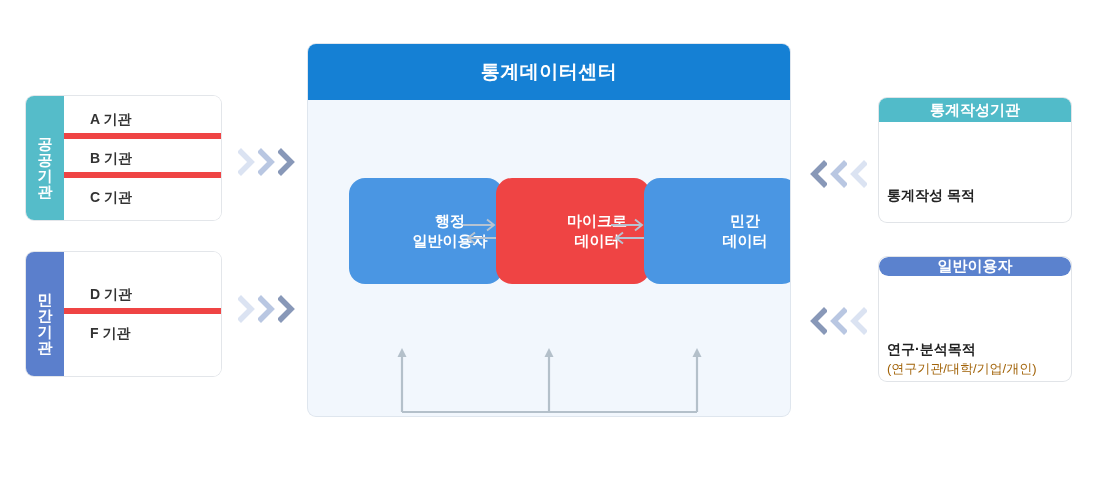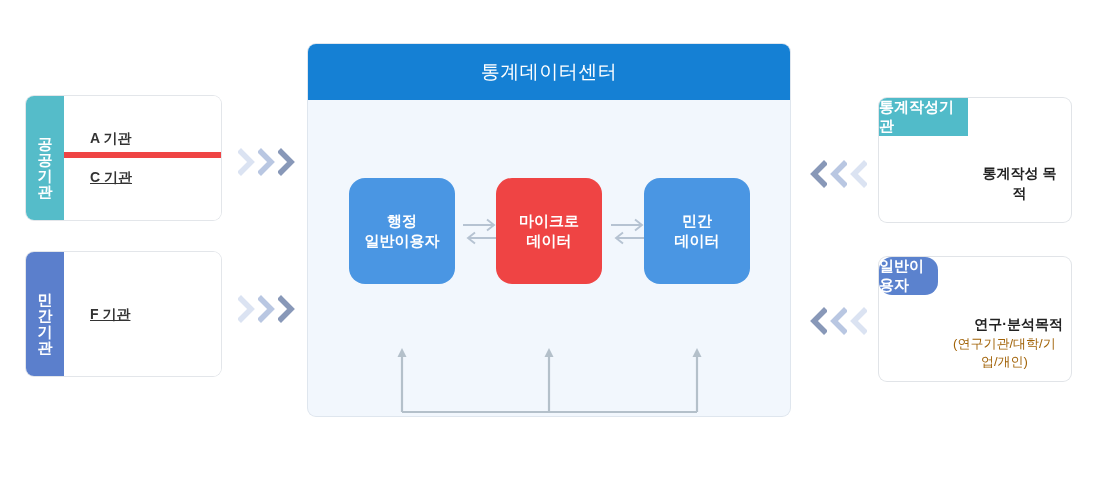--- a/index.html
+++ b/index.html
@@ -54,21 +54,21 @@
   .source-item {
     height: 39px;
     line-height: 39px;
     padding-left: 26px;
     font-size: 14px;
     color: #333333;
     font-weight: 600;
     border-bottom: 6px solid #ef4444;
     box-sizing: border-box;
   }
-  .source-item:last-child { border-bottom: none; text-decoration: underline; }
+  .source-item:last-child { border-bottom: none; }
 
   
   .chev-group {
     position: absolute;
     display: flex;
     align-items: center;
     gap: 1px;
   }
   .chev { display: block; }
 
@@ -82,21 +82,21 @@
     border-radius: 8px;
     background: #f2f7fd;
     box-shadow: 0 0 0 1px #dfe6ee;
     overflow: hidden;
   }
   #center-header {
     height: 56px;
     background: #1580d4;
     color: #ffffff;
     font-size: 19px;
-    font-weight: normal;
+    font-weight: bold;
     display: flex;
     align-items: center;
     justify-content: center;
     letter-spacing: 0.5px;
   }
   #center-body {
     position: relative;
     height: 316px;
   }
 
@@ -107,56 +107,57 @@
     border-radius: 16px;
     display: flex;
     flex-direction: column;
     align-items: center;
     justify-content: center;
     color: #ffffff;
     font-weight: bold;
     font-size: 15px;
     line-height: 1.35;
     text-align: center;
+    padding-left: 48px;
   }
   .data-box.blue { background: #4a96e3; }
   .data-box.teal { background: #ef4444; }
 
   .bidir {
     position: absolute;
     width: 40px;
     height: 34px;
   }
 
   
   .consumer-card {
     position: absolute;
     border-radius: 8px;
     background: #ffffff;
     box-shadow: 0 0 0 1px #e1e4e8;
     overflow: hidden;
     display: flex;
-    flex-direction: row;
+    flex-direction: column;
   }
   .consumer-head {
     height: 38px;
     display: flex;
     align-items: center;
     justify-content: center;
     color: #ffffff;
     font-size: 15px;
     font-weight: bold;
   }
   .consumer-head.teal { background: #51bbc9; }
   .consumer-head.indigo { background: #5b82ce; border-radius: 13px; }
   .consumer-body {
     flex: 1 1 auto;
     display: flex;
     flex-direction: column;
-    align-items: flex-end;
+    align-items: flex-start;
     justify-content: center;
     text-align: center;
     color: #222222;
     padding: 16px 8px;
     margin-top: 48px;
   }
   .consumer-main {
     font-size: 14px;
     font-weight: bold;
     line-height: 1.4;
@@ -168,27 +169,29 @@
     color: #a16207;
   }
 </style>
 </head>
 <body>
 
 <div class="source-group" id="source-group-public" style="left:26px; top:96px; width:195px; height:124px;">
   <div class="source-tab teal">공공기관</div>
   <div class="source-list">
     <div class="source-item">A 기관</div>
+    <div class="source-item">B 기관</div>
     <div class="source-item">C 기관</div>
   </div>
 </div>
 
 <div class="source-group" id="source-group-private" style="left:26px; top:252px; width:195px; height:124px;">
   <div class="source-tab indigo">민간기관</div>
   <div class="source-list">
+    <div class="source-item">D 기관</div>
     <div class="source-item">F 기관</div>
   </div>
 </div>
 
 <div class="chev-group" style="left:238px; top:148px;">
   <svg class="chev" width="19" height="28" viewBox="0 0 19 28" aria-hidden="true">
     <path d="M3 4 L13 14 L3 24" fill="none" stroke="#dbe3f2" stroke-width="5.5" stroke-linecap="square"></path>
   </svg>
   <svg class="chev" width="19" height="28" viewBox="0 0 19 28" aria-hidden="true">
     <path d="M3 4 L13 14 L3 24" fill="none" stroke="#b9c7e2" stroke-width="5.5" stroke-linecap="square"></path>

